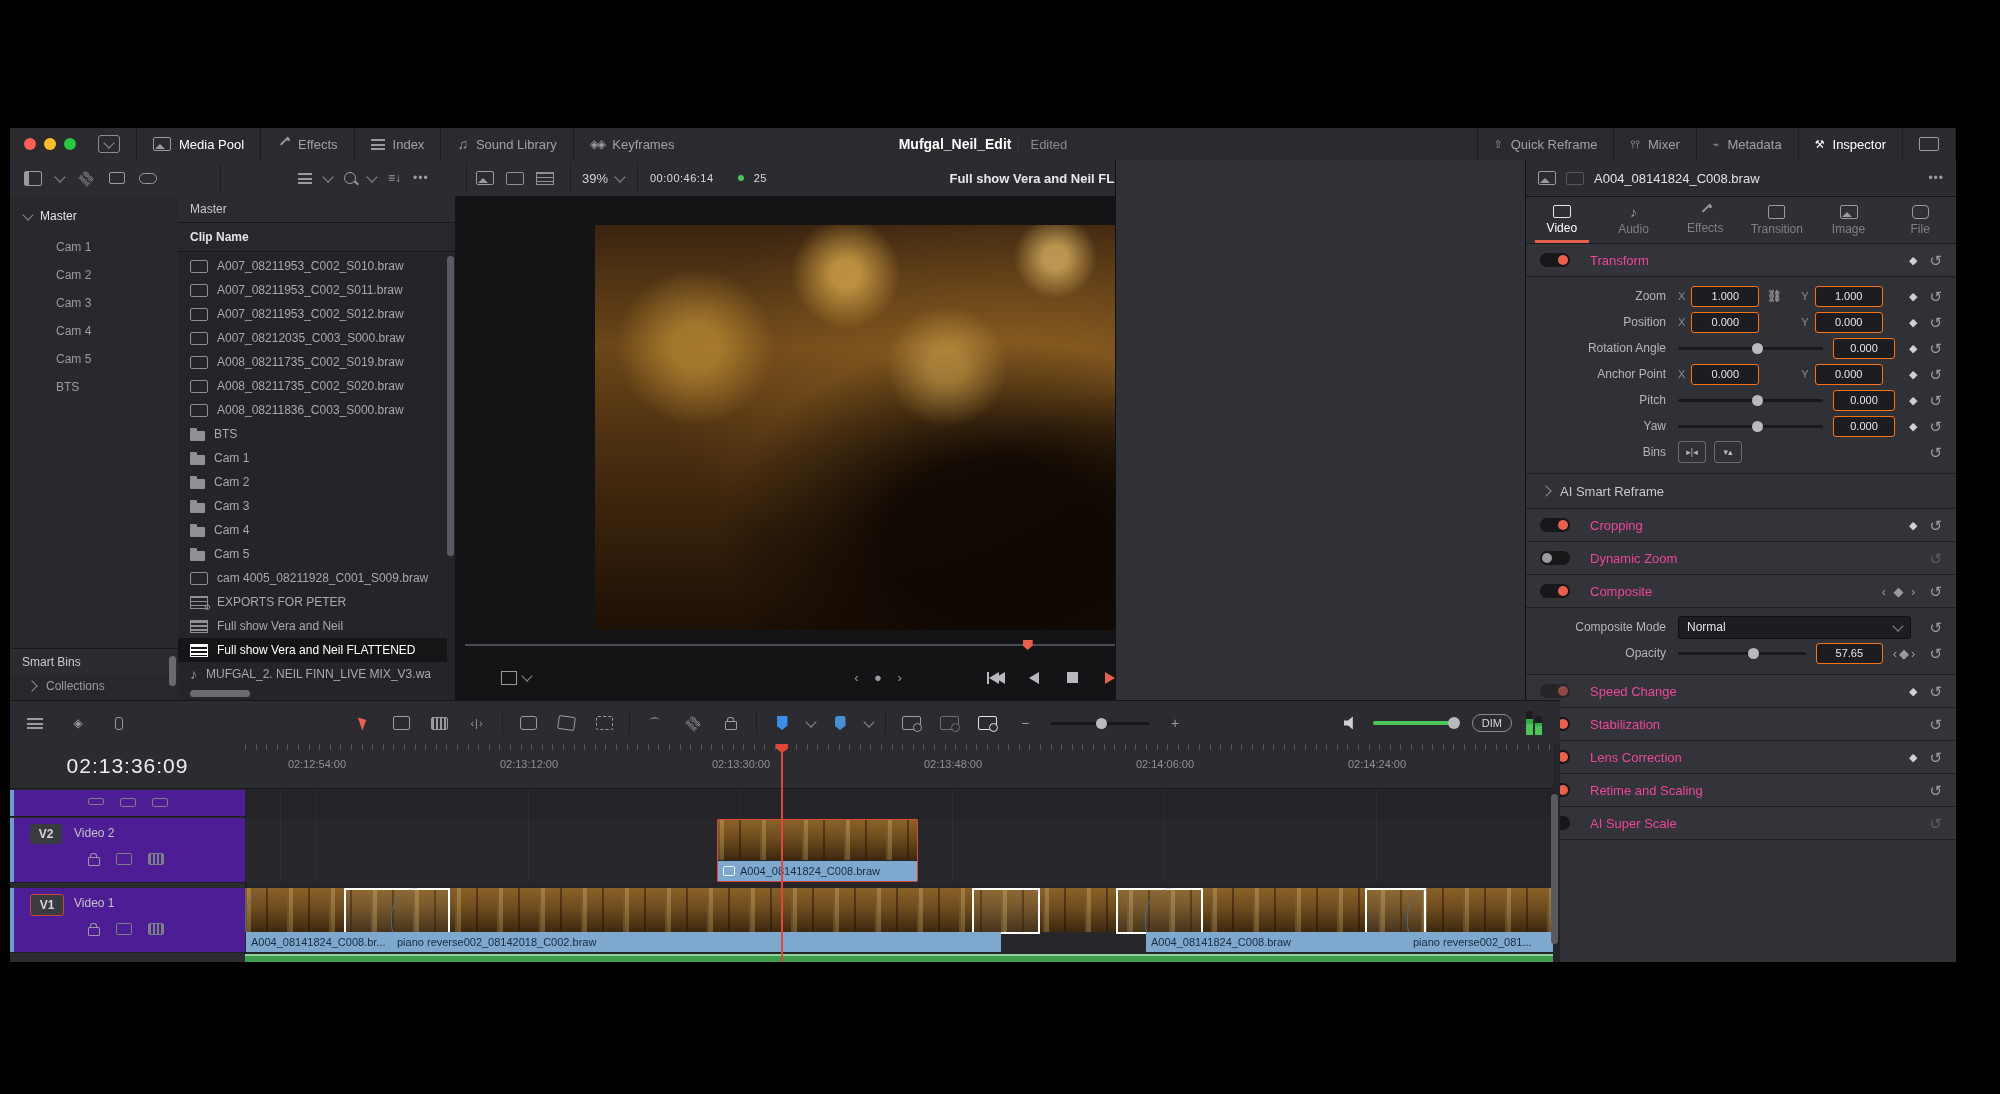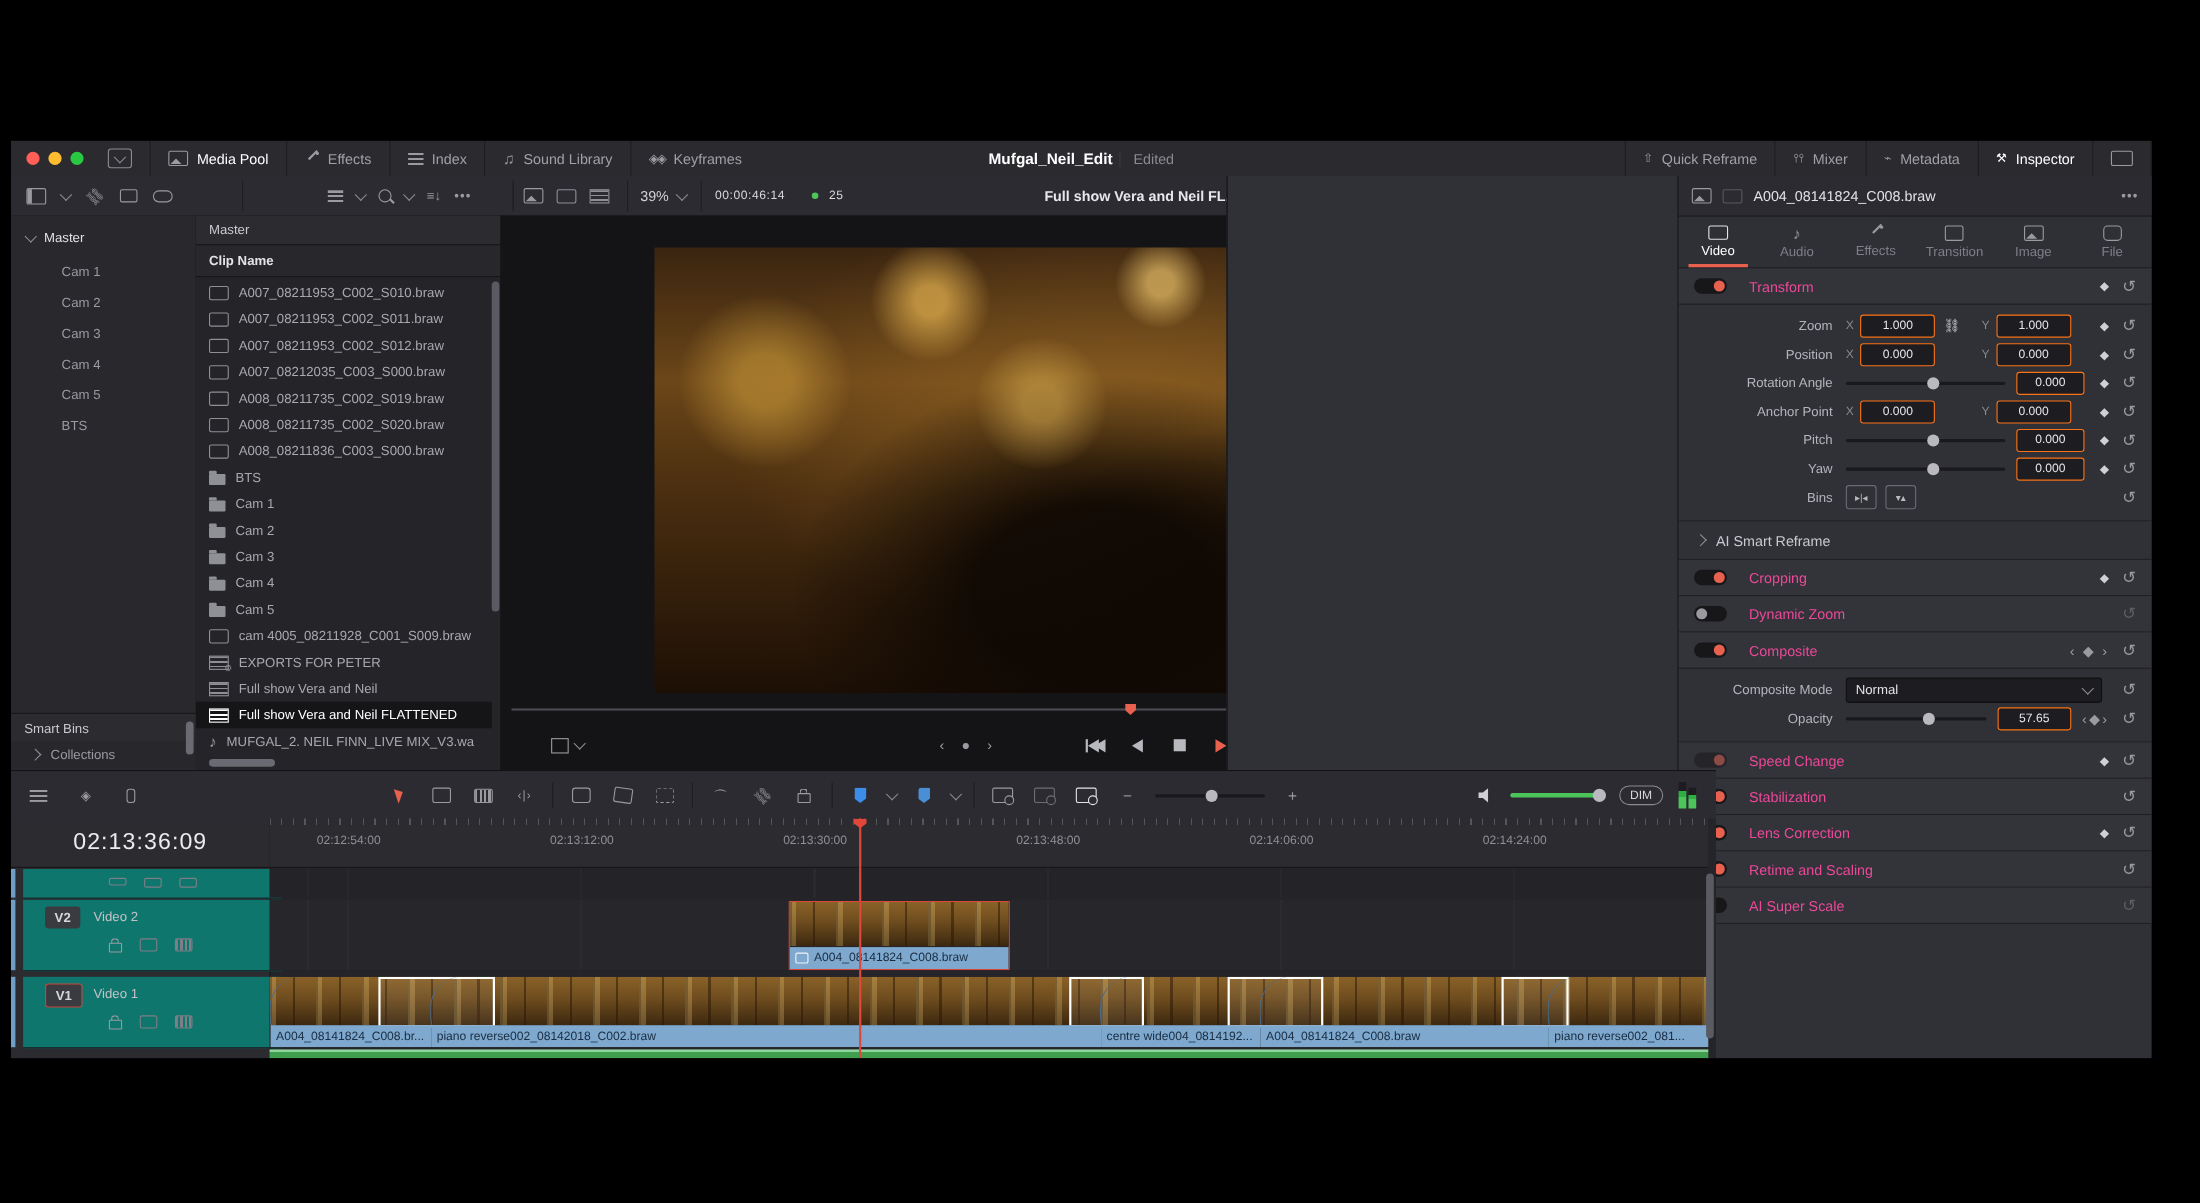--- a/index.html
+++ b/index.html
@@ -152,21 +152,21 @@
   .meter{display:flex;gap:2px;height:24px;align-items:flex-end;}
   .meter .b{width:7px;background:linear-gradient(180deg,#1d1d21 0 35%,#2fae43 35% 55%,#4cc65a 55%);height:100%;}
   
   .timeline{position:absolute;top:616px;left:0;width:1550px;height:218px;background:#242429;}
   .tl-hdrcol{position:absolute;left:0;top:0;width:235px;height:100%;background:#2b2b30;border-right:1px solid #17171a;}
   .tl-bigtc{position:absolute;left:0;top:0;width:235px;height:44px;display:flex;align-items:center;justify-content:center;font-size:21px;color:#ececf0;letter-spacing:1px;background:#2b2b30;border-bottom:1px solid #17171a;}
   .ruler{position:absolute;left:235px;top:0;width:1308px;height:44px;background:#2b2b30;border-bottom:1px solid #17171a;}
   .ruler-ticks{position:absolute;left:0;right:0;top:0;height:6px;background:repeating-linear-gradient(90deg,#55555c 0 1px,transparent 1px 10.6px);}
   .rlabel{position:absolute;top:14px;width:90px;margin-left:-45px;text-align:center;font-size:11px;color:#8f8f96;}
   .trackrow{position:absolute;left:0;right:0;}
-  .thdr{position:absolute;left:11px;width:235px;height:100%;background:#0f766e;text-align:center;}
+  .thdr{position:absolute;left:0;width:235px;height:100%;background:#4c1d95;text-align:center;}
   .tbadge{position:absolute;left:20px;top:6px;width:32px;height:20px;background:#3a3a41;border-radius:3px;display:flex;align-items:center;justify-content:center;color:#d6d6db;font-size:12px;font-weight:bold;}
   .tbadge.armed{border:1.6px solid #c8473c;}
   .tname{position:absolute;left:64px;top:8px;color:#c2c2c8;font-size:12px;}
   .ticons{position:absolute;left:78px;top:34px;display:flex;gap:16px;align-items:center;}
   .mini{width:14px;height:10px;border:1.3px solid #7e7e86;border-radius:2px;}
   .tcontent{position:absolute;left:235px;width:1308px;height:100%;background:#26262b;overflow:hidden;}
   .gridlines{position:absolute;inset:0;background:repeating-linear-gradient(90deg,rgba(255,255,255,.045) 0 1px,transparent 1px 212px);background-position:71px 0;}
   .blue-edge{position:absolute;left:0;width:4px;background:#6f9fc8;}
   .clip{position:absolute;border-radius:1px;overflow:hidden;}
   .thumbs{position:absolute;left:0;right:0;top:0;background:
@@ -862,25 +862,20 @@
         <div class="v1seg" style="left:0;width:146px;">
             <div class="cliplabel">
               <span>A004_08141824_C008.br...</span>
             </div>
           </div>
         <div class="v1seg" style="left:146px;width:609px;">
             <div class="cliplabel">
               <span>piano reverse002_08142018_C002.braw</span>
             </div>
           </div>
-        <div class="v1seg" style="left:755px;width:145px;">
-            <div class="cliplabel">
-              <span>centre wide004_0814192...</span>
-            </div>
-          </div>
         <div class="v1seg" style="left:900px;width:262px;">
             <div class="cliplabel">
               <span>A004_08141824_C008.braw</span>
             </div>
           </div>
         <div class="v1seg" style="left:1162px;width:146px;">
             <div class="cliplabel">
               <span>piano reverse002_081...</span>
             </div>
           </div>

